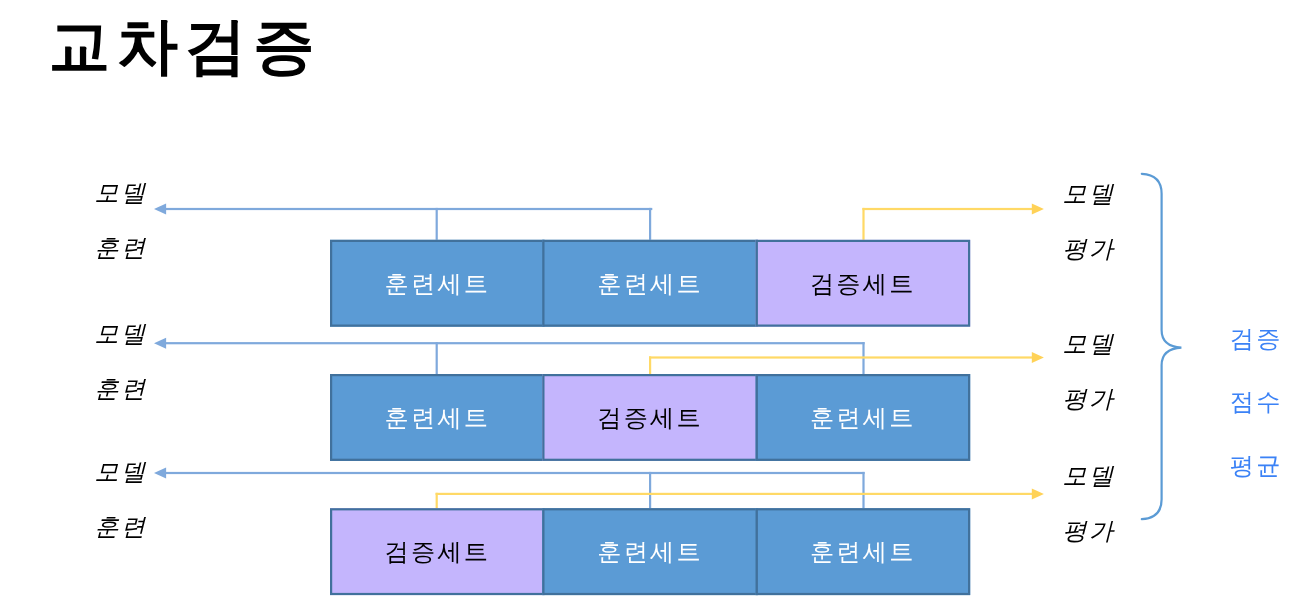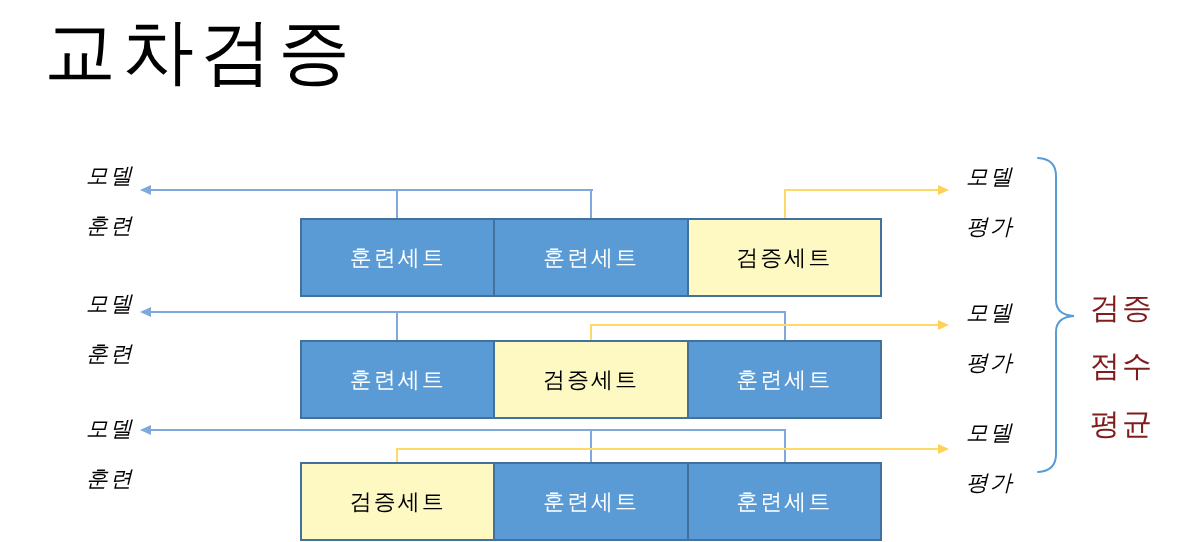--- a/index.html
+++ b/index.html
@@ -1,48 +1,48 @@
 <!DOCTYPE html>
 <html><head>
 <meta charset="utf-8">
 <style>
   html,body{margin:0;padding:0;}
   body{font-family:"Liberation Sans","DejaVu Sans",sans-serif;background:#ffffff;}
   .canvas{position:relative;width:1185px;height:542px;background:#ffffff;overflow:hidden;}
 
-  .title{position:absolute;left:44px;top:10px;font-size:72px;line-height:1.15;
-         letter-spacing:6px;color:#000;font-weight:400;white-space:nowrap;}
+  .title{position:absolute;left:44px;top:10px;font-size:56px;line-height:1.15;
+         letter-spacing:6px;color:#000;font-weight:700;white-space:nowrap;}
 
   .box-row{position:absolute;left:300px;width:582px;height:79px;display:flex;}
   .box{flex:1;border:2px solid #41719C;box-sizing:border-box;display:flex;
        align-items:center;justify-content:center;font-size:22px;letter-spacing:2px;
        white-space:nowrap;}
   .box + .box{margin-left:-2px;}
   .box.train{background:#5B9BD5;color:#ffffff;}
-  .box.valid{background:#fef9c3;color:#000000;font-family:Liberation Mono, monospace;}
+  .box.valid{background:#c4b5fd;color:#000000;font-family:Liberation Mono, monospace;}
 
   .side-label{position:absolute;font-size:22px;line-height:25px;color:#000;
               letter-spacing:2px;white-space:pre-line;font-style:italic;}
 
   .hline{position:absolute;height:2px;}
   .vline{position:absolute;width:2px;}
   .blue-ln{background:#7FA9DC;}
   .yellow-ln{background:#FFD966;}
 
   .arrow-left{position:absolute;width:0;height:0;
     border-top:5px solid transparent;border-bottom:5px solid transparent;
     border-right:11px solid #7FA9DC;}
   .arrow-right{position:absolute;width:0;height:0;
     border-top:5px solid transparent;border-bottom:5px solid transparent;
     border-left:11px solid #FFD257;}
 
   .brace-svg{position:absolute;left:1030px;top:150px;}
 
-  .summary-label{position:absolute;left:1090px;top:293px;font-size:30px;
-                 line-height:29px;color:#7f1d1d;letter-spacing:2px;white-space:pre-line;}
+  .summary-label{position:absolute;left:1118px;top:293px;font-size:22px;
+                 line-height:29px;color:#3b82f6;letter-spacing:2px;white-space:pre-line;}
 </style>
 </head>
 <body>
 
 <div class="canvas">
 
   <div class="title">교차검증</div>
 
   <div class="side-label" style="left:86px;top:163px;"><span>모델</span><br>
     <span>훈련</span></div>

